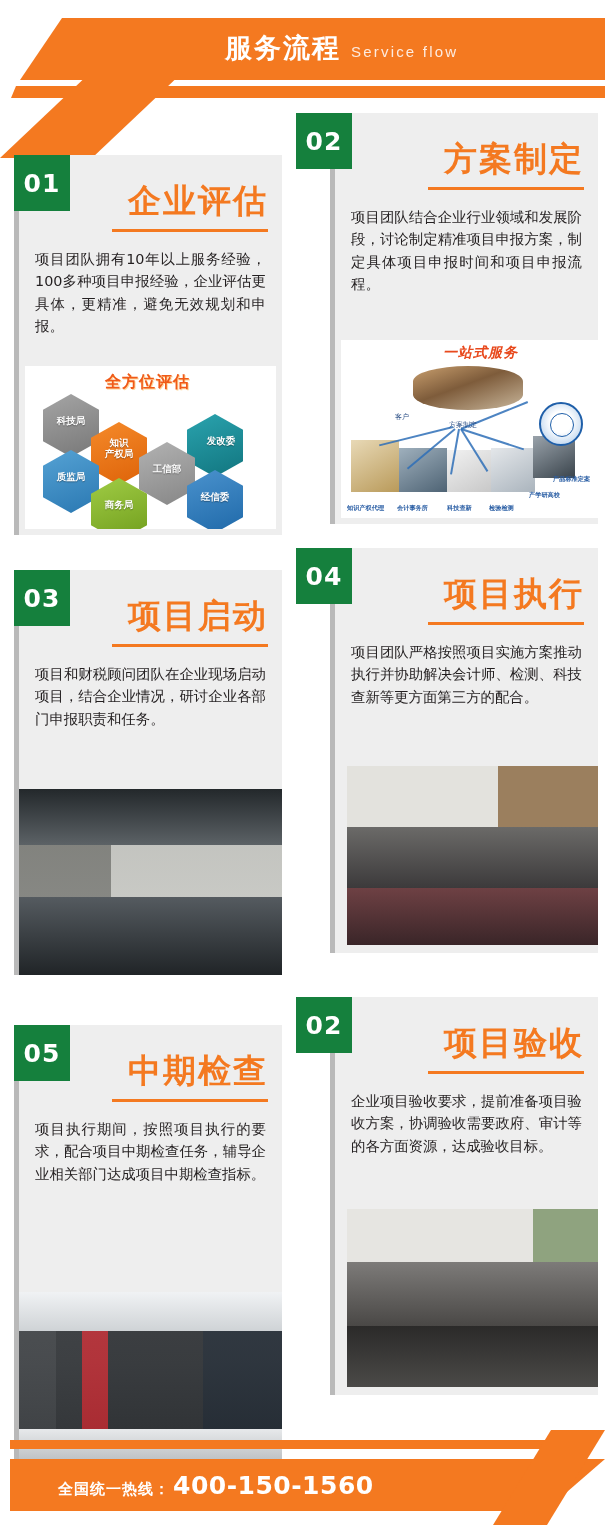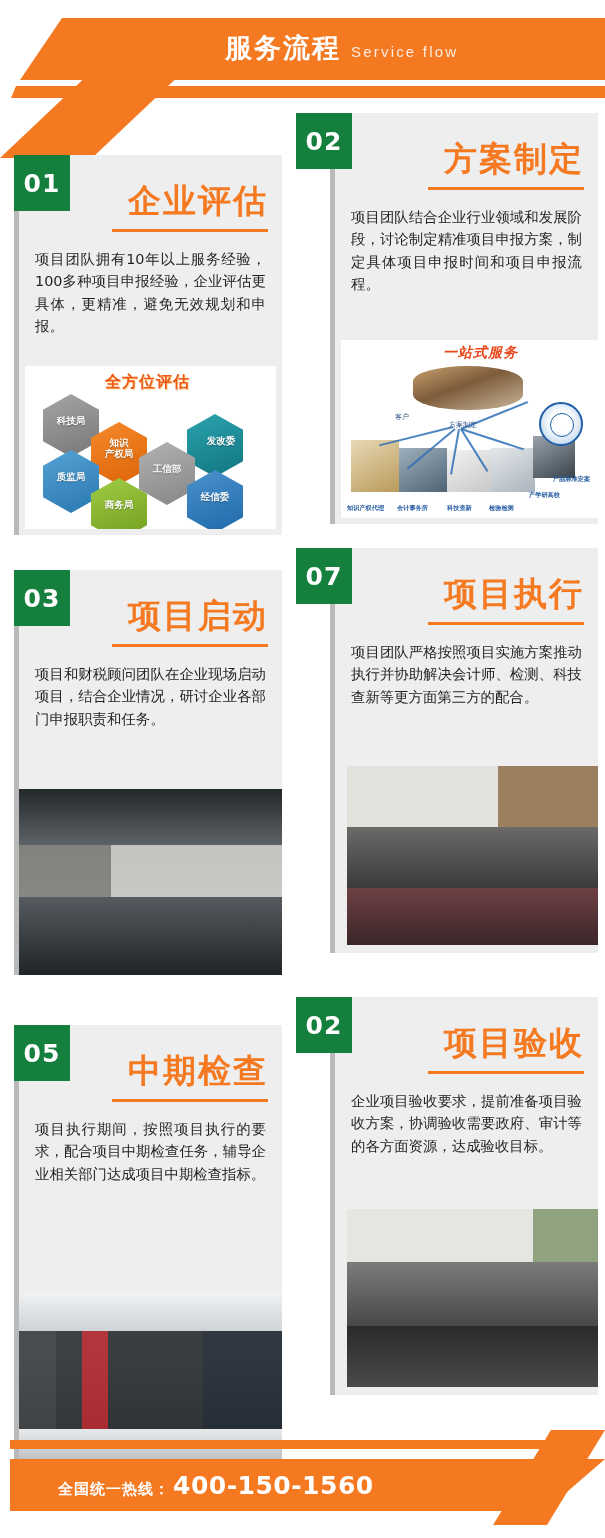--- a/index.html
+++ b/index.html
@@ -230,21 +230,21 @@
     <div class="title-rule" style="width:156px;"></div>
     <div class="card-body">项目团队严格按照项目实施方案推动执行并协助解决会计师、检测、科技查新等更方面第三方的配合。</div>
 
     <div class="photo" style="position:absolute; left:12px; bottom:8px; width:251px; height:179px;
                 background:linear-gradient(180deg,#cfcfc9 0%,#9b9289 35%,#4a3b38 70%,#2a2326 100%);">
       <div class="shade" style="top:0; height:34%; background:linear-gradient(90deg,#e3e2dd 0 60%,#9b7f5e 60% 100%);"></div>
       <div class="shade" style="top:34%; height:34%; background:linear-gradient(180deg,#6b6a68,#3c3a3b);"></div>
       <div class="shade" style="top:68%; height:32%; background:linear-gradient(180deg,#6e4144,#3a2528);"></div>
     </div>
   </div>
-  <div class="badge" style="left:296px; top:548px;">07</div>
+  <div class="badge" style="left:296px; top:548px;">04</div>
 
   <div class="card" style="left:14px; top:1025px; width:268px; height:442px;">
     <div class="card-title">中期检查</div>
     <div class="title-rule" style="width:156px;"></div>
     <div class="card-body">项目执行期间，按照项目执行的要求，配合项目中期检查任务，辅导企业相关部门达成项目中期检查指标。</div>
 
     <div class="photo" style="position:absolute; left:0px; bottom:0px; width:263px; height:175px;
                 background:linear-gradient(180deg,#e8eaec 0%,#b9bcc0 40%,#6d7073 75%,#3a3d40 100%);">
       <div class="shade" style="top:0; height:22%; background:linear-gradient(180deg,#f0f2f4,#cfd3d6);"></div>
       <div class="shade" style="top:22%; height:56%; background:linear-gradient(90deg,#3c3f42 0 14%,#2f3235 14% 24%,#b0252c 24% 34%,#2b2e31 34% 70%,#1f2730 70% 100%); opacity:.9;"></div>

